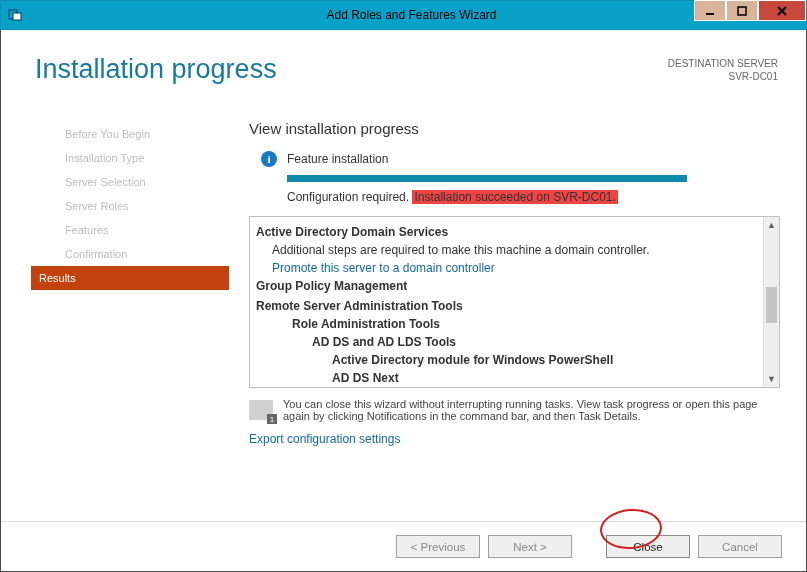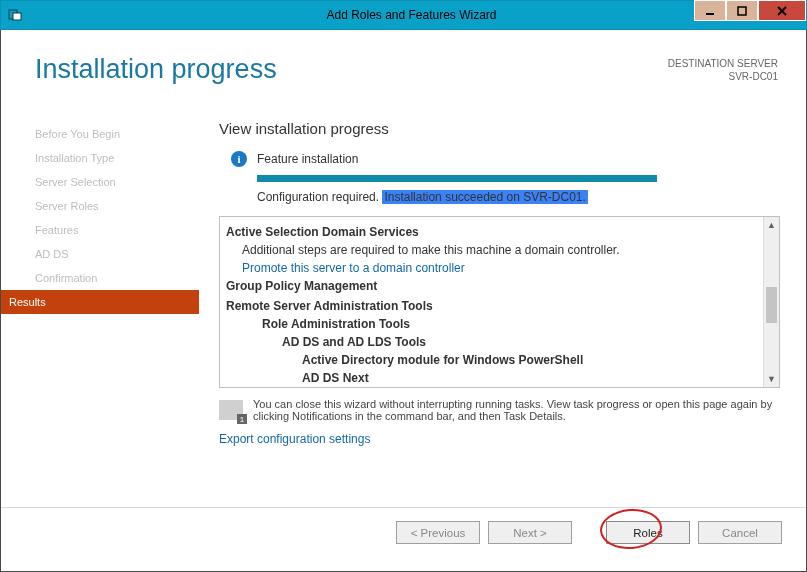--- a/index.html
+++ b/index.html
@@ -58,21 +58,21 @@
     flex: 1;
   }
   .dest { text-align: right; font-size: 10px; color: #666; line-height: 1.3; }
 
   .main {
     display: flex;
     position: absolute;
     top: 90px; left: 0; right: 0; bottom: 50px;
   }
 
-  .sidebar { width: 198px; padding-top: 2px; }
+  .sidebar { width: 198px; padding-top: 2px; margin-left: 30px; }
   .sidebar .step {
     font-size: 11px;
     color: #bdbdbd;
     padding: 6px 0 6px 34px;
     white-space: nowrap;
   }
   .sidebar .step.active {
     background: #c2410c;
     color: #fff;
     padding-left: 8px;
@@ -93,21 +93,21 @@
     display: flex; align-items: center; justify-content: center;
     font-size: 11px; font-weight: bold;
     font-family: Georgia, serif;
   }
   .fi-label { font-size: 12px; }
   .progress {
     height: 7px; background: #0f8aa8; margin: 8px 0 8px 38px;
     width: 400px;
   }
   .status { margin-left: 38px; font-size: 12px; }
-  .highlight { background: #3b82f6; padding: 0 2px; }
+  .highlight { background: #ef4444; padding: 0 2px; }
 
   .details-box {
     border: 1px solid #c0c0c0;
     margin-top: 12px;
     height: 172px;
     position: relative;
     display: flex;
   }
   .details-body {
     flex: 1;
@@ -147,21 +147,21 @@
   }
   .hint-icon .flag {
     position: absolute; bottom: -4px; right: -4px;
     width: 10px; height: 10px; background: #666; color: #fff;
     font-size: 8px; display: flex; align-items: center; justify-content: center;
   }
   .export-link { color: #1368a6; font-size: 12px; margin-top: 10px; display: inline-block; cursor: pointer; }
 
   .footer {
     position: absolute;
-    left: 0; right: 0; bottom: 14px;
+    left: 0; right: 0; bottom: 0;
     height: 50px;
     border-top: 1px solid #d8d8d8;
     display: flex;
     align-items: center;
     justify-content: flex-end;
     padding-right: 24px;
     gap: 8px;
   }
   .btn {
     min-width: 84px; height: 23px;
@@ -225,40 +225,39 @@
   </div>
 
   <div class="main">
 
     <div class="sidebar">
       <div class="step">Before You Begin</div>
       <div class="step">Installation Type</div>
       <div class="step">Server Selection</div>
       <div class="step">Server Roles</div>
       <div class="step">Features</div>
-      <div class="step">AD DS</div>
       <div class="step">Confirmation</div>
       <div class="step active">Results</div>
     </div>
 
     <div class="content">
       <div class="subtitle">View installation progress</div>
 
       <div class="fi-row">
         <div class="info-icon">i</div>
         <div class="fi-label">Feature installation</div>
       </div>
       <div class="progress"></div>
       <div class="status">
         <span>Configuration required. </span><span class="highlight">Installation succeeded on SVR-DC01.</span>
       </div>
 
       <div class="details-box">
         <div class="details-body">
-          <div class="tree-l0">Active Selection Domain Services</div>
+          <div class="tree-l0">Active Directory Domain Services</div>
           <div class="tree-l1" style="font-weight:normal">Additional steps are required to make this machine a domain controller.</div>
           <span class="link">Promote this server to a domain controller</span>
           <div class="tree-l0 sp">Group Policy Management</div>
           <div class="tree-l0 sp">Remote Server Administration Tools</div>
           <div class="tree-l2">Role Administration Tools</div>
           <div class="tree-l3">AD DS and AD LDS Tools</div>
           <div class="tree-l4">Active Directory module for Windows PowerShell</div>
           <div class="tree-l4">AD DS Next</div>
           
           
@@ -279,19 +278,19 @@
 
       <span class="export-link">Export configuration settings</span>
     </div>
 
   </div>
 
   <div class="footer">
     <button class="btn" disabled="">&lt; Previous</button>
     <button class="btn" disabled="">Next &gt;</button>
     <div class="btn-gap"></div>
-    <button class="btn">Roles</button>
+    <button class="btn">Close</button>
     <button class="btn" disabled="">Cancel</button>
   </div>
 
   <div class="circle-annot" style="left:599px; top:479px;"></div>
 
 </div>
 
 </body></html>

